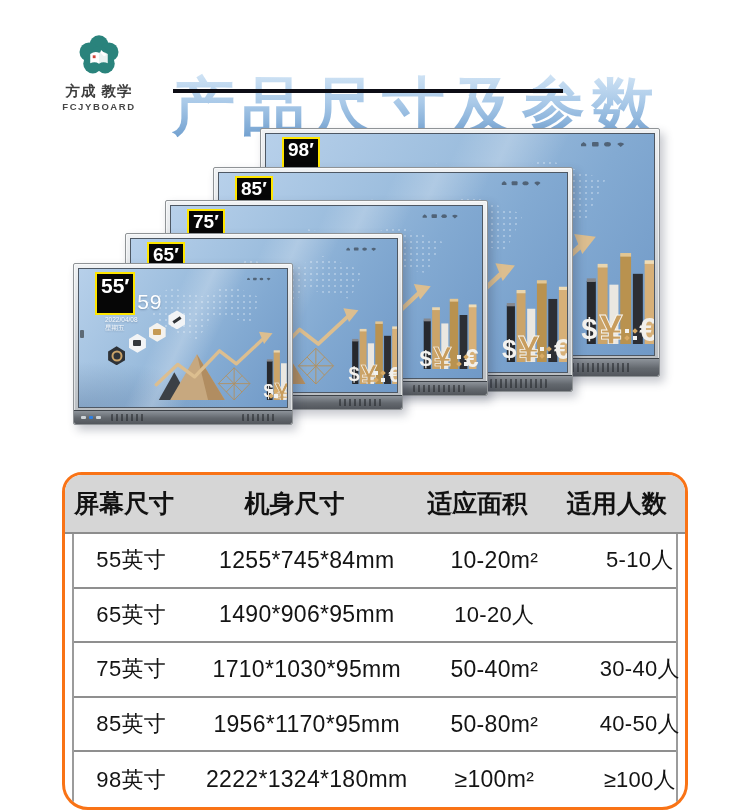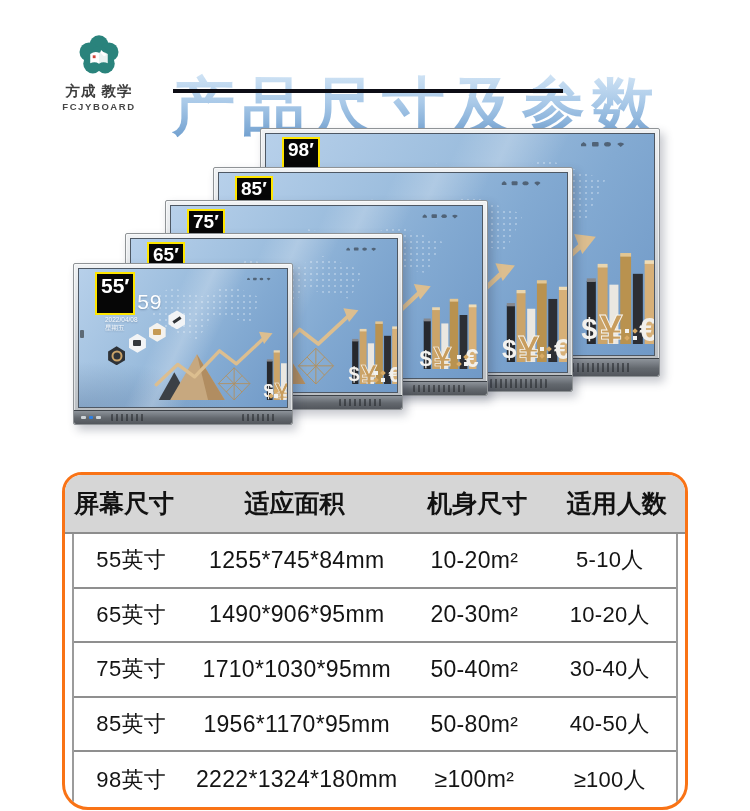--- a/index.html
+++ b/index.html
@@ -75,21 +75,21 @@
   .hex.h4::after{width:9px;height:3px;background:#2f3338;transform:translate(-50%,-50%) rotate(-35deg);}
 
   
   .spec-table{position:absolute;left:62px;top:472px;width:626px;height:338px;box-sizing:border-box;
       background:#fff;border:3px solid #f97316;border-radius:20px 20px 26px 26px;overflow:hidden;}
   .thead{height:57px;background:#d6d6d6;border-bottom:2px solid #8d8d8d;
       display:grid;grid-template-columns:19% 36% 23% 22%;align-items:center;}
   .th{text-align:center;font-size:25px;font-weight:700;color:#121212;}
   .tbody{height:calc(100% - 59px);margin:0 7px;border-left:2px solid #9b9b9b;border-right:2px solid #9b9b9b;
       display:grid;grid-auto-rows:1fr;}
-  .tr{display:grid;grid-template-columns:19% 36% 23% 22%;align-items:center;border-bottom:2px solid #8f8f8f;}
+  .tr{display:grid;grid-template-columns:19% 36% 23% 22%;align-items:center;border-bottom:2px solid #8f8f8f;gap:10px;}
   .tr:last-child{border-bottom:none;}
   .td{text-align:center;font-size:23px;color:#141414;letter-spacing:.3px;}
   .td.cn{font-size:22px;}
 </style>
 </head>
 <body>
 
 <div class="page">
 
   <div class="logo">
@@ -388,35 +388,34 @@
             </span>
           </div>
         </div>
         <div class="size-label">55′</div>
       </div>
     </div>
 
   <div class="spec-table">
     <div class="thead" id="thead">
         <div class="th">屏幕尺寸</div>
+        <div class="th">机身尺寸</div>
         <div class="th">适应面积</div>
-        <div class="th">机身尺寸</div>
         <div class="th">适用人数</div>
       </div>
     <div class="tbody" id="tbody">
         <div class="tr">
           <div class="td cn">55英寸</div>
           <div class="td">1255*745*84mm</div>
           <div class="td">10-20m²</div>
           <div class="td cn">5-10人</div>
         </div>
         <div class="tr">
           <div class="td cn">65英寸</div>
           <div class="td">1490*906*95mm</div>
-          <div class="td">20-30m²</div>
           <div class="td cn">10-20人</div>
         </div>
         <div class="tr">
           <div class="td cn">75英寸</div>
           <div class="td">1710*1030*95mm</div>
           <div class="td">50-40m²</div>
           <div class="td cn">30-40人</div>
         </div>
         <div class="tr">
           <div class="td cn">85英寸</div>

